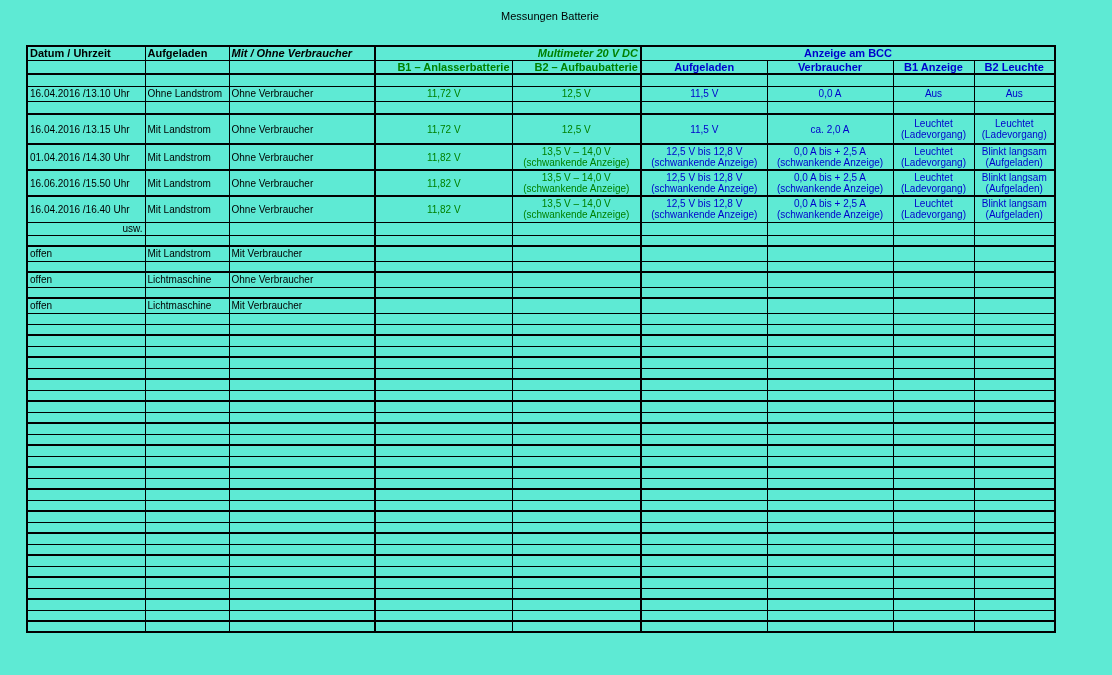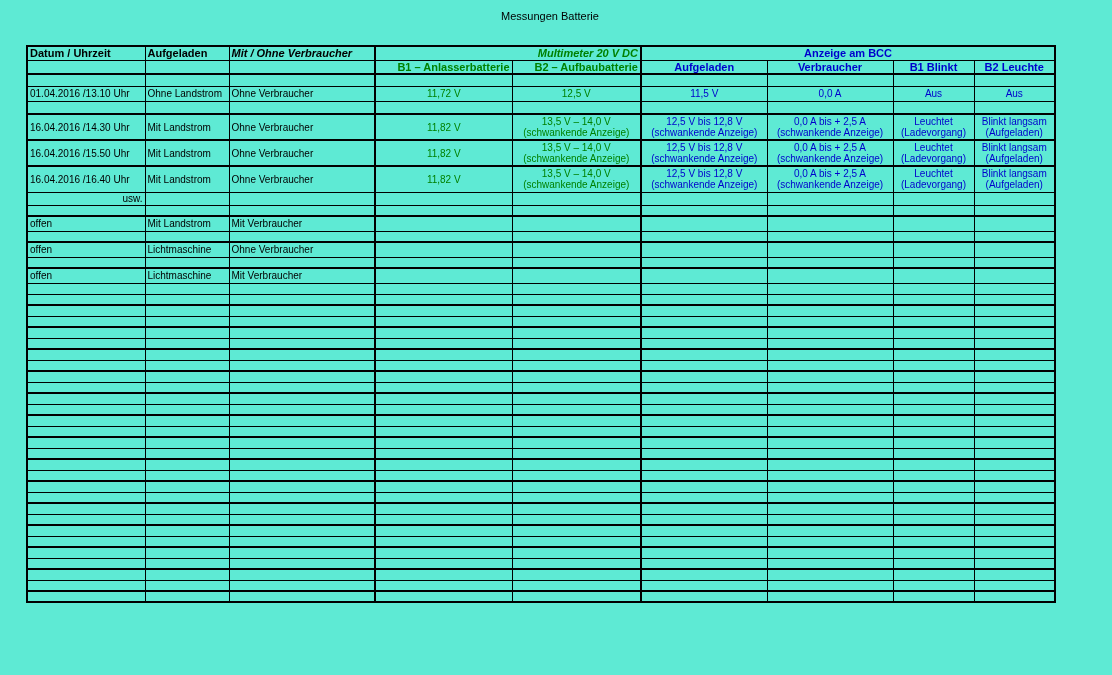--- a/index.html
+++ b/index.html
@@ -106,76 +106,89 @@
         <th class="blue-head" colspan="4">Anzeige am BCC</th>
       </tr>
       <tr class="h2">
         <th></th>
         <th></th>
         <th></th>
         <th class="green-head">B1 – Anlasserbatterie</th>
         <th class="green-head">B2 – Aufbaubatterie</th>
         <th class="blue-head">Aufgeladen</th>
         <th class="blue-head">Verbraucher</th>
-        <th class="blue-head">B1 Blinkt</th>
+        <th class="blue-head">B1 Anzeige</th>
         <th class="blue-head">B2 Leuchte</th>
       </tr>
     </thead>
     <tbody>
         <tr style="height: 12px;">
           <td></td>
           <td></td>
           <td></td>
           <td></td>
           <td></td>
           <td></td>
           <td></td>
           <td></td>
           <td></td>
         </tr>
         <tr style="height: 15px;">
-          <td>01.04.2016 /13.10 Uhr</td>
+          <td>16.04.2016 /13.10 Uhr</td>
           <td>Ohne Landstrom</td>
           <td>Ohne Verbraucher</td>
           <td>11,72 V</td>
           <td>12,5 V</td>
           <td>11,5 V</td>
           <td>0,0 A</td>
           <td>Aus</td>
           <td>Aus</td>
         </tr>
         <tr class="bb2" style="height: 13px;">
           <td></td>
           <td></td>
           <td></td>
           <td></td>
           <td></td>
           <td></td>
           <td></td>
           <td></td>
           <td></td>
         </tr>
+        <tr class="bb2" style="height: 30px;">
+          <td>16.04.2016 /13.15 Uhr</td>
+          <td>Mit Landstrom</td>
+          <td>Ohne Verbraucher</td>
+          <td>11,72 V</td>
+          <td>12,5 V</td>
+          <td>11,5 V</td>
+          <td>ca. 2,0 A</td>
+          <td>Leuchtet
+(Ladevorgang)</td>
+          <td>Leuchtet
+(Ladevorgang)</td>
+        </tr>
         <tr class="bb2" style="height: 26px;">
-          <td>16.04.2016 /14.30 Uhr</td>
+          <td>01.04.2016 /14.30 Uhr</td>
           <td>Mit Landstrom</td>
           <td>Ohne Verbraucher</td>
           <td>11,82 V</td>
           <td>13,5 V – 14,0 V
 (schwankende Anzeige)</td>
           <td>12,5 V bis 12,8 V
 (schwankende Anzeige)</td>
           <td>0,0 A bis + 2,5 A
 (schwankende Anzeige)</td>
           <td>Leuchtet
 (Ladevorgang)</td>
           <td>Blinkt langsam
 (Aufgeladen)</td>
         </tr>
         <tr class="bb2" style="height: 26px;">
-          <td>16.04.2016 /15.50 Uhr</td>
+          <td>16.06.2016 /15.50 Uhr</td>
           <td>Mit Landstrom</td>
           <td>Ohne Verbraucher</td>
           <td>11,82 V</td>
           <td>13,5 V – 14,0 V
 (schwankende Anzeige)</td>
           <td>12,5 V bis 12,8 V
 (schwankende Anzeige)</td>
           <td>0,0 A bis + 2,5 A
 (schwankende Anzeige)</td>
           <td>Leuchtet

